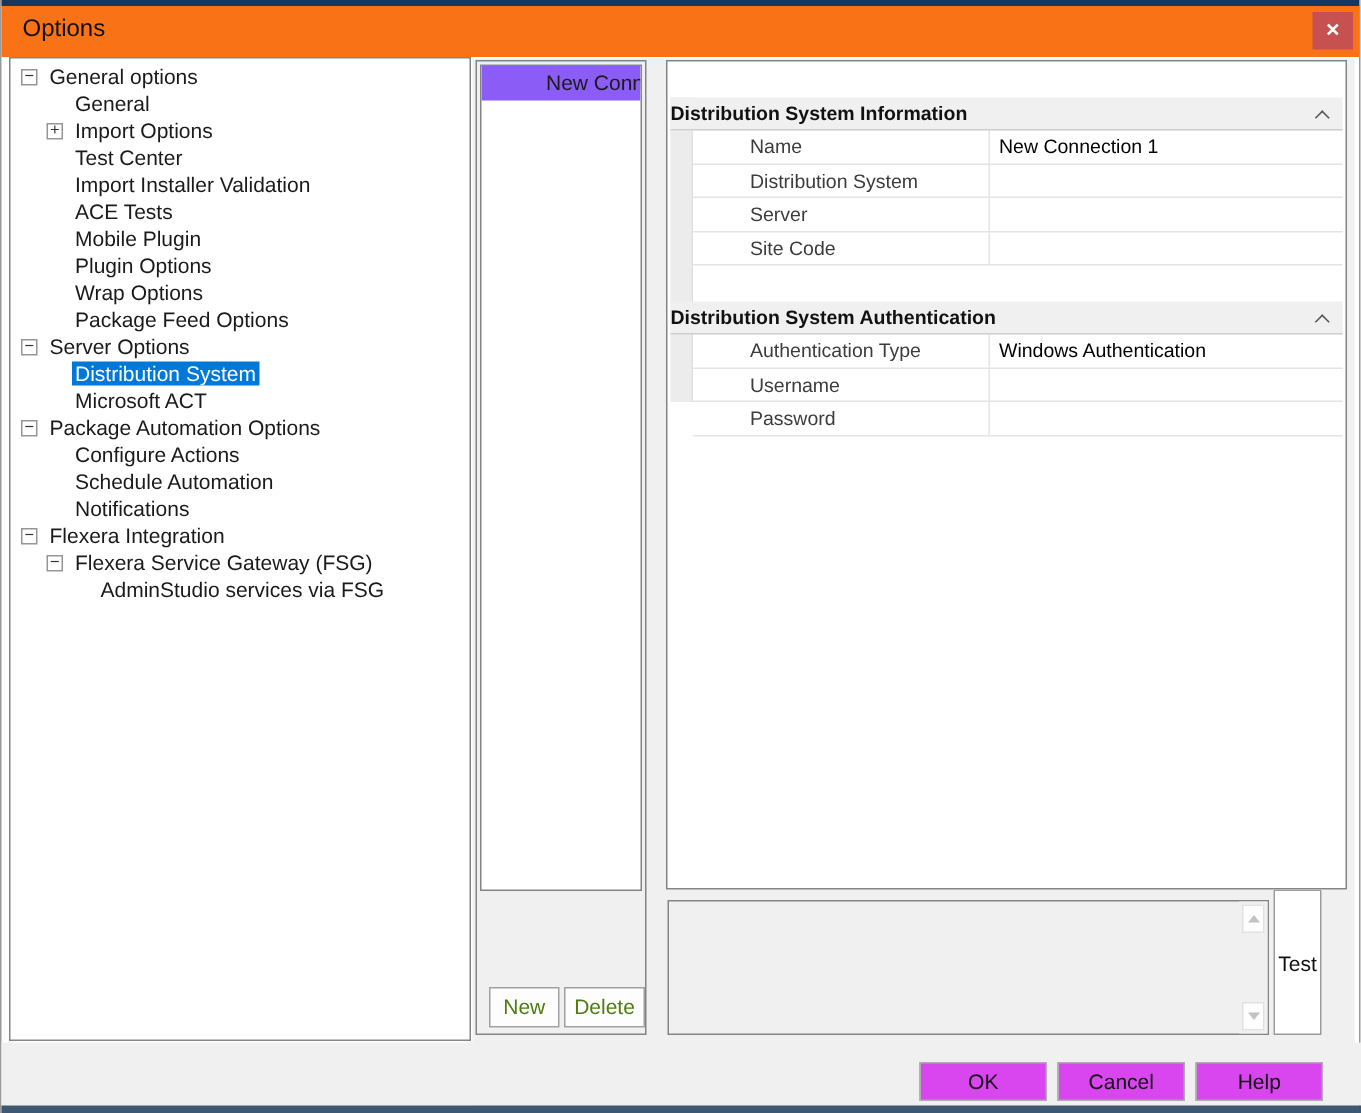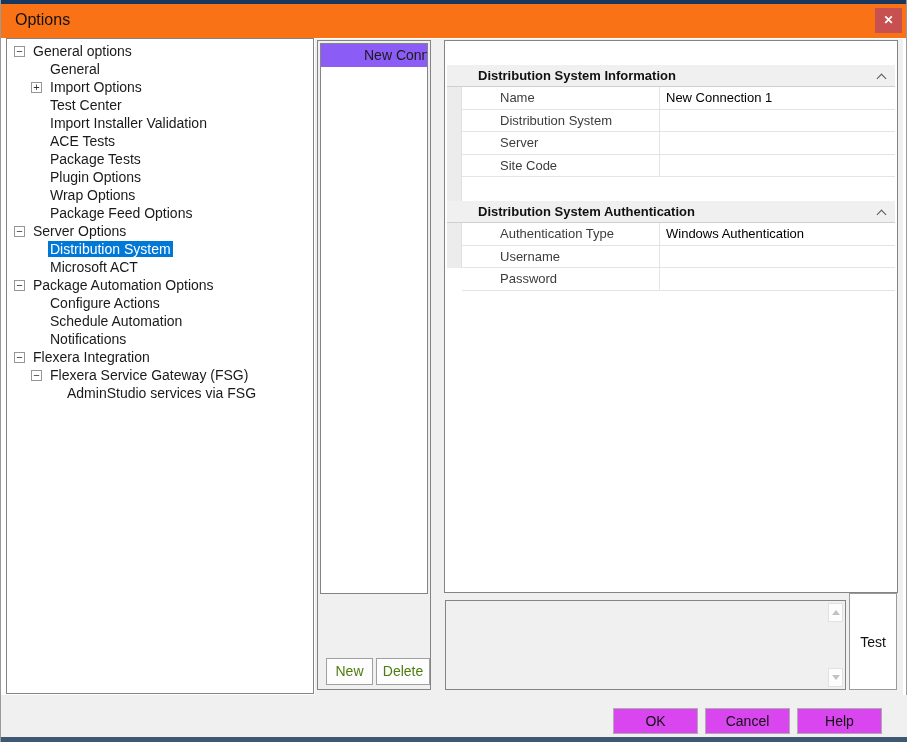--- a/index.html
+++ b/index.html
@@ -41,21 +41,21 @@
     box-sizing:border-box;font-size:14px;color:#4d7c0f;text-align:center;line-height:25px;cursor:pointer;}
   .btn-new{left:8px;top:617px;width:47px;}
   .btn-delete{left:58px;top:617px;width:54px;}
 
   
   .grid-panel{position:absolute;left:443px;top:40px;width:454px;height:553px;background:#fff;
     border:1px solid #848484;box-sizing:border-box;}
   .grid{position:relative;margin:2px;}
   .gutter{position:absolute;left:0;top:0;width:14px;background:#ececec;border-right:1px solid #e0e0e0;}
   .ghead{position:relative;height:22px;line-height:22px;background:#f0f0f0;border-bottom:1px solid #cfcfcf;
-    font-size:13px;font-weight:bold;color:#111;padding-left:31px;box-sizing:border-box;cursor:default;margin-top:24px;}
+    font-size:13px;font-weight:bold;color:#111;box-sizing:border-box;cursor:default;margin-top:24px;}
   .chev{position:absolute;right:9px;top:8px;width:8px;height:8px;}
   .chev::before{content:"";position:absolute;left:0;top:2px;width:6px;height:6px;
     border-left:1px solid #555;border-top:1px solid #555;transform:rotate(45deg);}
   .grow{display:flex;height:22.5px;margin-left:15px;border-bottom:1px solid #e4e4e4;
     font-size:13px;box-sizing:border-box;}
   .gl{width:197px;padding-left:38px;color:#3c3c3c;line-height:22px;box-sizing:border-box;
     white-space:nowrap;overflow:hidden;}
   .gv{flex:1;border-left:1px solid #e4e4e4;padding-left:6px;color:#000;line-height:22px;
     white-space:nowrap;overflow:hidden;}
 
@@ -65,21 +65,21 @@
   .msg-text{position:absolute;left:2px;top:2px;right:21px;bottom:2px;font-size:13px;color:#333;}
   .sbar{position:absolute;right:0;top:0;bottom:0;width:19px;background:#f0f0f0;}
   .sbtn{position:absolute;right:2px;width:15px;height:19px;background:#fdfdfd;border:1px solid #e1e1e1;
     box-sizing:border-box;cursor:pointer;}
   .sbtn.up{top:2px;}
   .sbtn.down{bottom:2px;}
   .tri-up{position:absolute;left:3px;top:6px;width:0;height:0;
     border-left:4px solid transparent;border-right:4px solid transparent;border-bottom:5px solid #c2c2c2;}
   .tri-down{position:absolute;left:3px;top:6px;width:0;height:0;
     border-left:4px solid transparent;border-right:4px solid transparent;border-top:5px solid #c2c2c2;}
-  .test-btn{position:absolute;left:848px;top:593px;width:48px;height:97px;background:#fff;
+  .test-btn{position:absolute;left:848px;top:593px;width:32px;height:97px;background:#fff;
     border:1px solid #9a9a9a;box-sizing:border-box;font-size:14px;color:#111;
     display:flex;align-items:center;justify-content:center;cursor:pointer;}
 
   
   .foot-btn{position:absolute;top:708px;width:85px;height:26px;background:#d946ef;
     border:1px solid #adadad;box-sizing:border-box;font-size:14px;color:#111;text-align:center;
     line-height:24px;cursor:pointer;}
   .btn-ok{left:612px;}
   .btn-cancel{left:704px;}
   .btn-help{left:796px;}
@@ -99,21 +99,21 @@
     <span>✕</span>
   </div>
 
   <div class="tree-panel">
     <div class="trow lv0"><span class="tw">−</span><span class="tl">General options</span></div>
     <div class="trow lv1"><span class="tw"></span><span class="tl">General</span></div>
     <div class="trow lv1"><span class="tw">+</span><span class="tl">Import Options</span></div>
     <div class="trow lv1"><span class="tw"></span><span class="tl">Test Center</span></div>
     <div class="trow lv1"><span class="tw"></span><span class="tl">Import Installer Validation</span></div>
     <div class="trow lv1"><span class="tw"></span><span class="tl">ACE Tests</span></div>
-    <div class="trow lv1"><span class="tw"></span><span class="tl">Package Tests</span></div>
+    <div class="trow lv1"><span class="tw"></span><span class="tl">Mobile Plugin</span></div>
     <div class="trow lv1"><span class="tw"></span><span class="tl">Plugin Options</span></div>
     <div class="trow lv1"><span class="tw"></span><span class="tl">Wrap Options</span></div>
     <div class="trow lv1"><span class="tw"></span><span class="tl">Package Feed Options</span></div>
     <div class="trow lv0"><span class="tw">−</span><span class="tl">Server Options</span></div>
     <div class="trow lv1"><span class="tw"></span><span class="tl sel">Distribution System</span></div>
     <div class="trow lv1"><span class="tw"></span><span class="tl">Microsoft ACT</span></div>
     <div class="trow lv0"><span class="tw">−</span><span class="tl">Package Automation Options</span></div>
     <div class="trow lv1"><span class="tw"></span><span class="tl">Configure Actions</span></div>
     <div class="trow lv1"><span class="tw"></span><span class="tl">Schedule Automation</span></div>
     <div class="trow lv1"><span class="tw"></span><span class="tl">Notifications</span></div>

